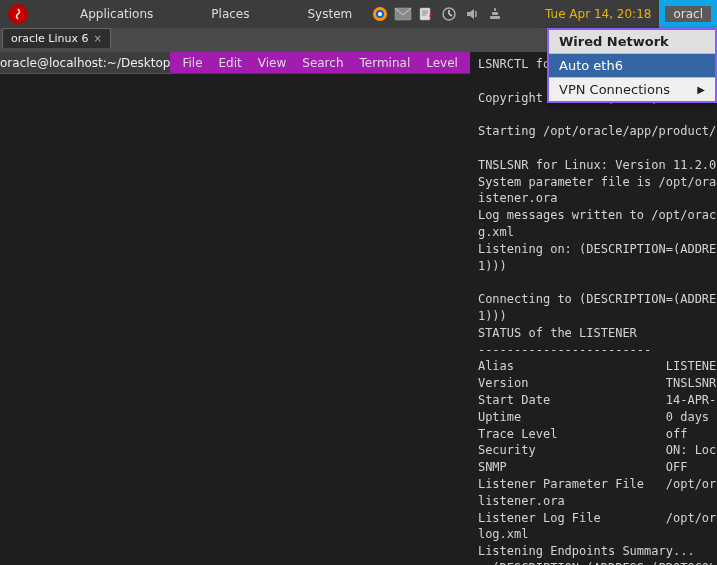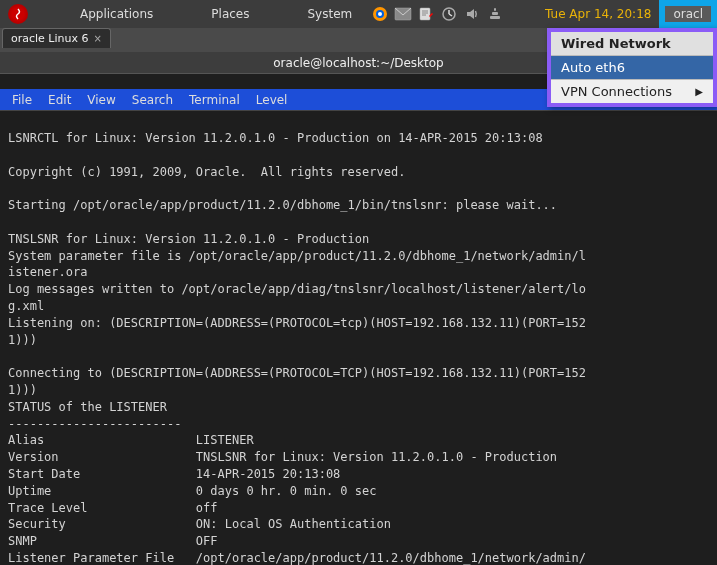--- a/index.html
+++ b/index.html
@@ -126,41 +126,40 @@
       color: #aaa;
       cursor: pointer;
       line-height: 1;
     }
 
     
     .terminal-window {
       width: 100%;
       height: calc(565px - 28px - 24px);
       display: flex;
-      flex-direction: column;
+      flex-direction: row;
       background: #1e1e1e;
-      gap: 15px;
     }
 
     
     .terminal-titlebar {
       height: 22px;
       background: #3d3d3d;
       display: flex;
       align-items: center;
       justify-content: center;
       color: #eee;
       font-size: 12px;
       border-bottom: 1px solid #555;
     }
 
     
     .terminal-menubar {
       height: 22px;
-      background: #1d4ed8;
+      background: #a21caf;
       display: flex;
       align-items: center;
       padding: 0 4px;
       border-bottom: 1px solid #444;
     }
     .menu-item {
       color: #ddd;
       font-size: 12px;
       padding: 2px 8px;
       cursor: pointer;
@@ -179,21 +178,21 @@
       line-height: 1.4;
     }
 
     
     .network-dropdown {
       position: absolute;
       top: 28px;
       right: 0;
       width: 170px;
       background: #f0f0f0;
-      border: 4px solid #8b5cf6;
+      border: 2px solid #8b5cf6;
       box-shadow: 2px 2px 6px rgba(0,0,0,0.4);
       z-index: 100;
       font-size: 13px;
     }
     .network-dropdown-header {
       background: #e0e0e0;
       padding: 4px 10px;
       font-weight: bold;
       color: #222;
       border-bottom: 1px solid #bbb;

